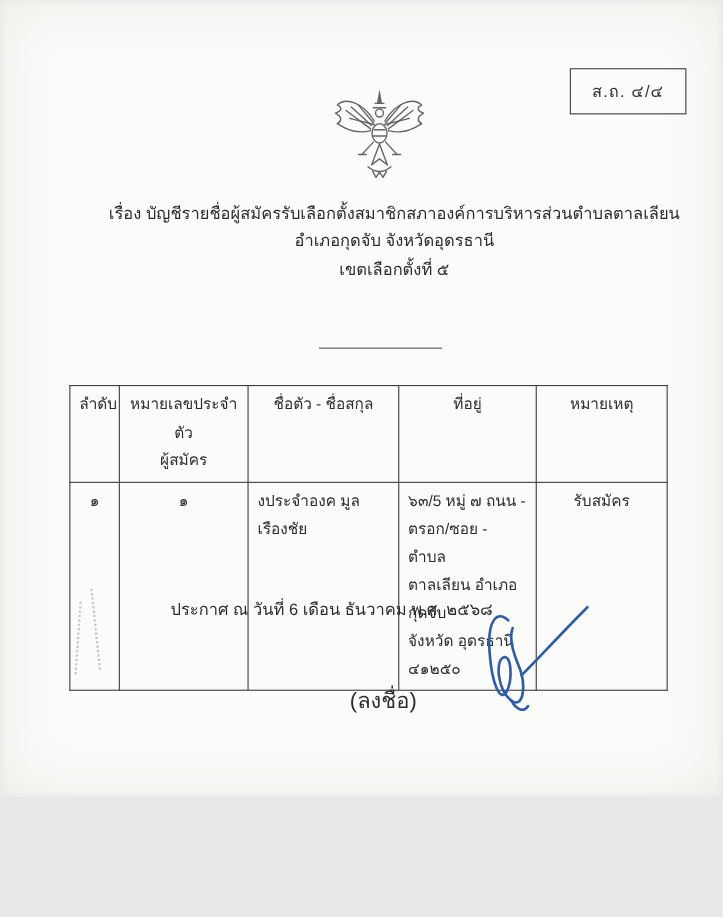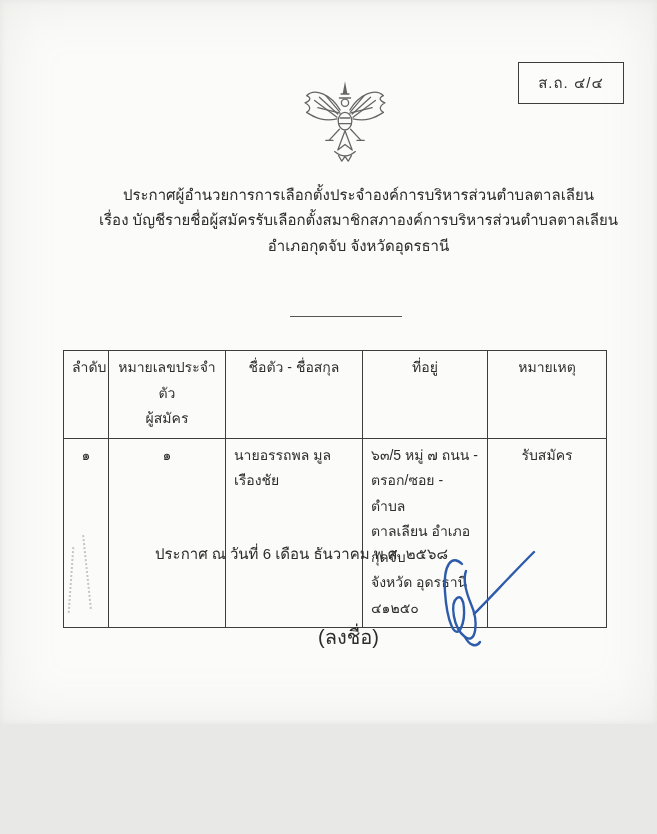--- a/index.html
+++ b/index.html
@@ -120,23 +120,23 @@
       <path d="M53,64 L40,78 M67,64 L80,78"></path>
       <path d="M36,78 h9 M75,78 h9"></path>
 
       <path d="M60,66 L51,90 L60,83 L69,90 Z"></path>
       <path d="M47,92 Q60,103 73,92"></path>
       <path d="M52,97 L56,104 L60,98 L64,104 L68,97"></path>
     </svg>
   </div>
 
   <div class="title-block">
-    <div>ประกาศผู้อำนวยการการเลือกตั้งประจำองค์การบริหารส่วนตำบลตาลเลียน</div>
     <div>เรื่อง บัญชีรายชื่อผู้สมัครรับเลือกตั้งสมาชิกสภาองค์การบริหารส่วนตำบลตาลเลียน</div>
     <div>อำเภอกุดจับ จังหวัดอุดรธานี</div>
+    <div>เขตเลือกตั้งที่ ๕</div>
   </div>
 
   <div class="title-divider"></div>
 
   <table class="candidates">
     <colgroup>
       <col class="col-order">
         <col class="col-number">
         <col class="col-name">
         <col class="col-address">
@@ -149,21 +149,21 @@
 ผู้สมัคร</th>
         <th>ชื่อตัว - ชื่อสกุล</th>
         <th>ที่อยู่</th>
         <th>หมายเหตุ</th>
       </tr>
     </thead>
     <tbody>
       <tr>
         <td class="cell-center">๑</td>
         <td class="cell-center">๑</td>
-        <td class="cell-left">นายอรรถพล มูลเรืองชัย</td>
+        <td class="cell-left">งประจำองค มูลเรืองชัย</td>
         <td class="cell-left preline">๖๓/5 หมู่ ๗ ถนน -
 ตรอก/ซอย - ตำบล
 ตาลเลียน อำเภอ กุดจับ
 จังหวัด อุดรธานี
 ๔๑๒๕๐</td>
         <td class="cell-center">รับสมัคร</td>
       </tr>
     </tbody>
   </table>
 

